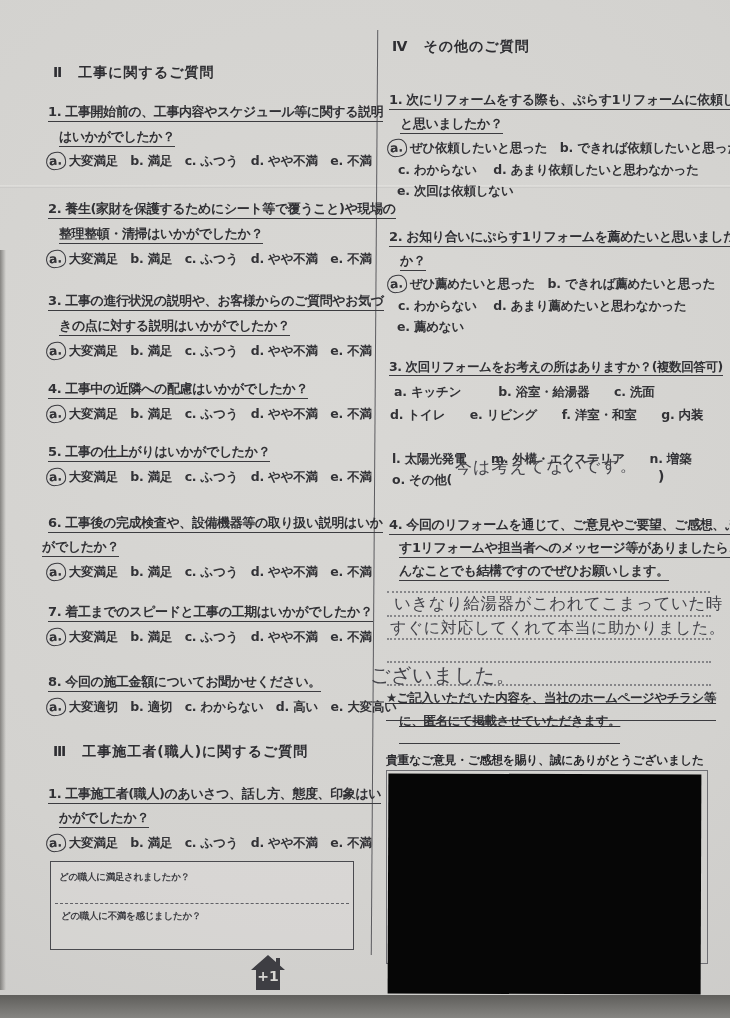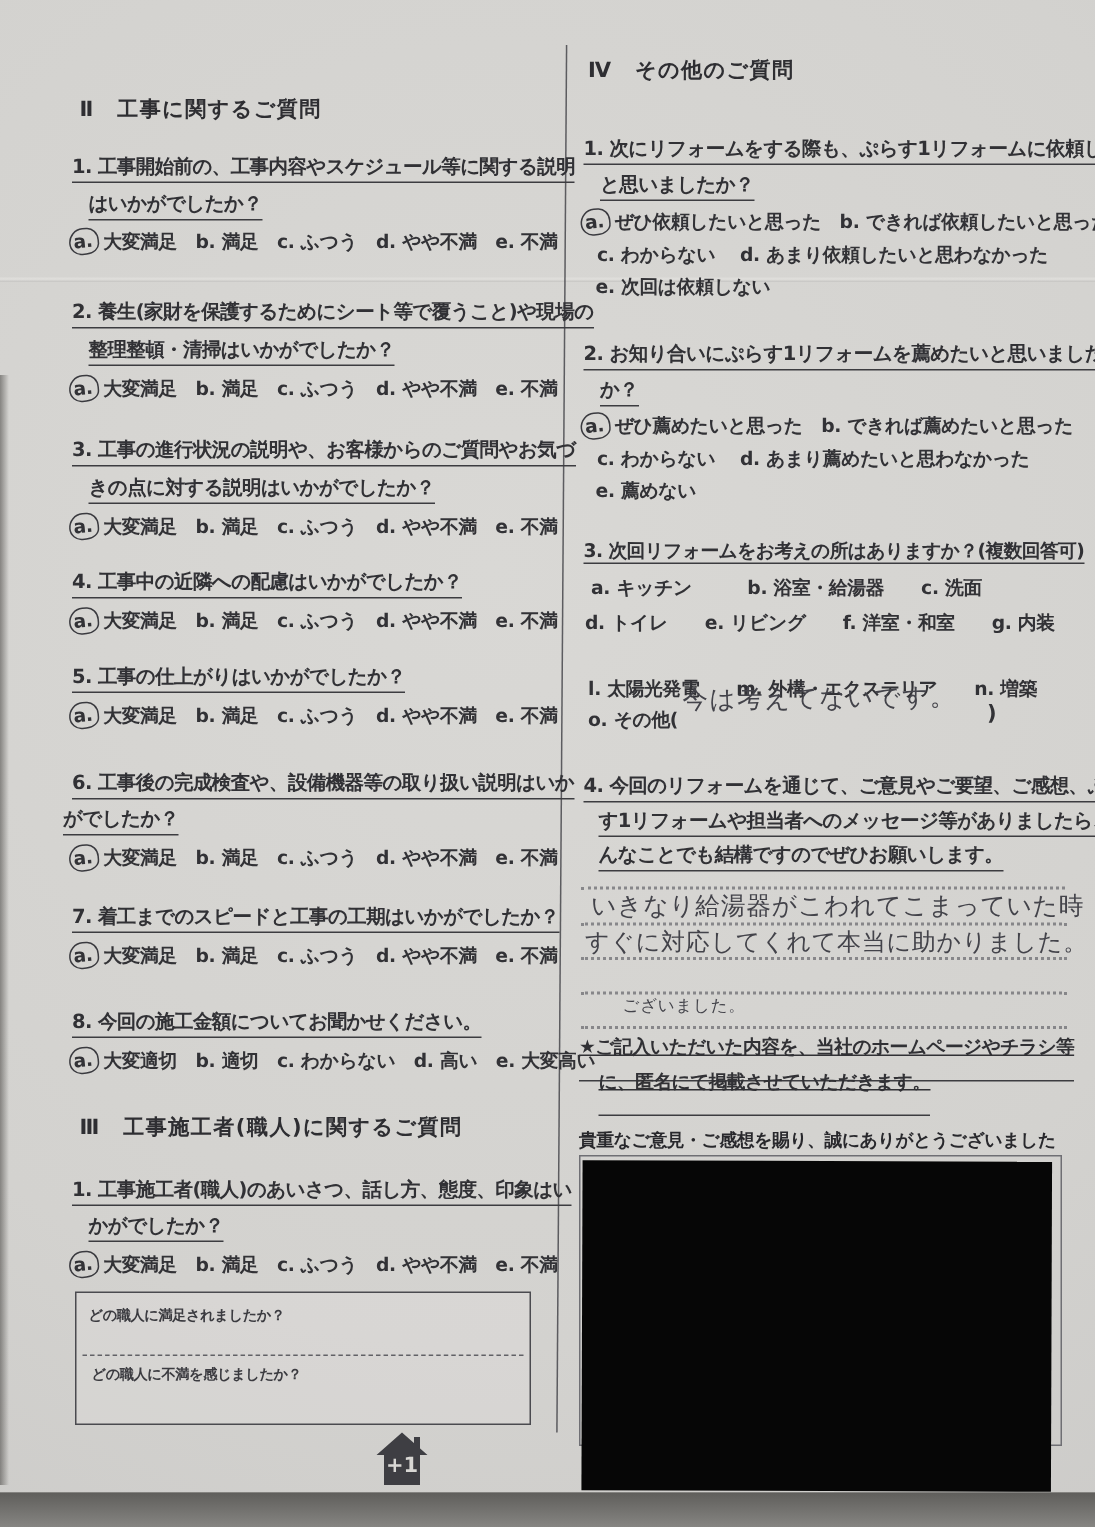--- a/index.html
+++ b/index.html
@@ -141,21 +141,21 @@
     <div class="abs qt" style="left:399px;top:564px">んなことでも結構ですのでぜひお願いします。</div>
 
     <div class="dotline" style="left:387px;top:591px;width:323px"></div>
     <div class="dotline" style="left:387px;top:615px;width:324px"></div>
     <div class="dotline" style="left:387px;top:638px;width:324px"></div>
     <div class="dotline" style="left:387px;top:661px;width:324px"></div>
     <div class="dotline" style="left:387px;top:684px;width:324px"></div>
 
     <div class="abs hand" style="left:394px;top:596px;font-size:16.5px">いきなり給湯器がこわれてこまっていた時</div>
     <div class="abs hand" style="left:390px;top:620px;font-size:16px">すぐに対応してくれて本当に助かりました。</div>
-    <div class="abs hand" style="left:415px;top:665px;font-size:11px">ございました。</div>
+    <div class="abs hand" style="left:370px;top:665px;font-size:20px">ございました。</div>
 
     <div class="abs note" style="left:386px;top:690px">★ご記入いただいた内容を、当社のホームページやチラシ等</div>
     <div class="abs note" style="left:399px;top:713px">に、匿名にて掲載させていただきます。</div>
 
     <div class="abs thanks" style="left:386px;top:753px">貴重なご意見・ご感想を賜り、誠にありがとうございました</div>
 
     <div class="ansbox" style="left:386px;top:770px;width:320px;height:192px"></div>
     <div class="redact" style="left:388px;top:774px;width:313px;height:220px;transform:rotate(0.2deg)"></div>
 
     <div class="logo">

